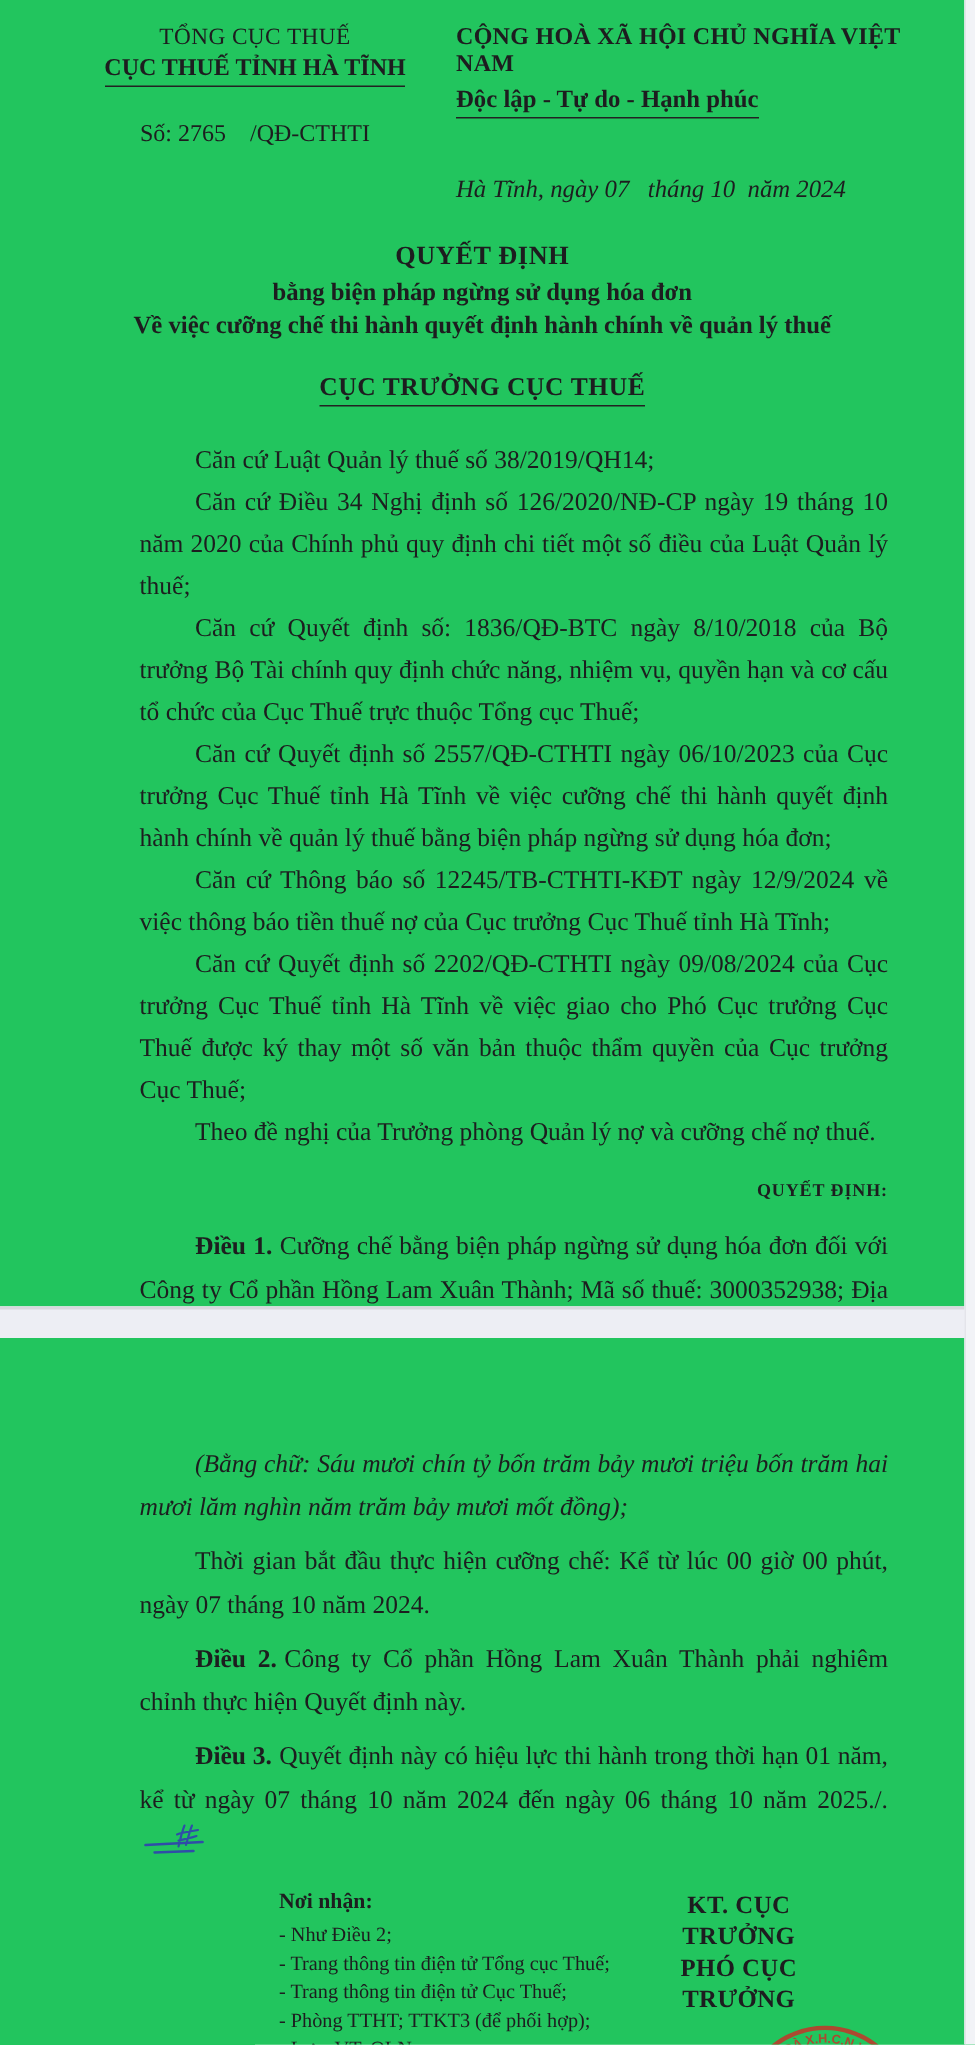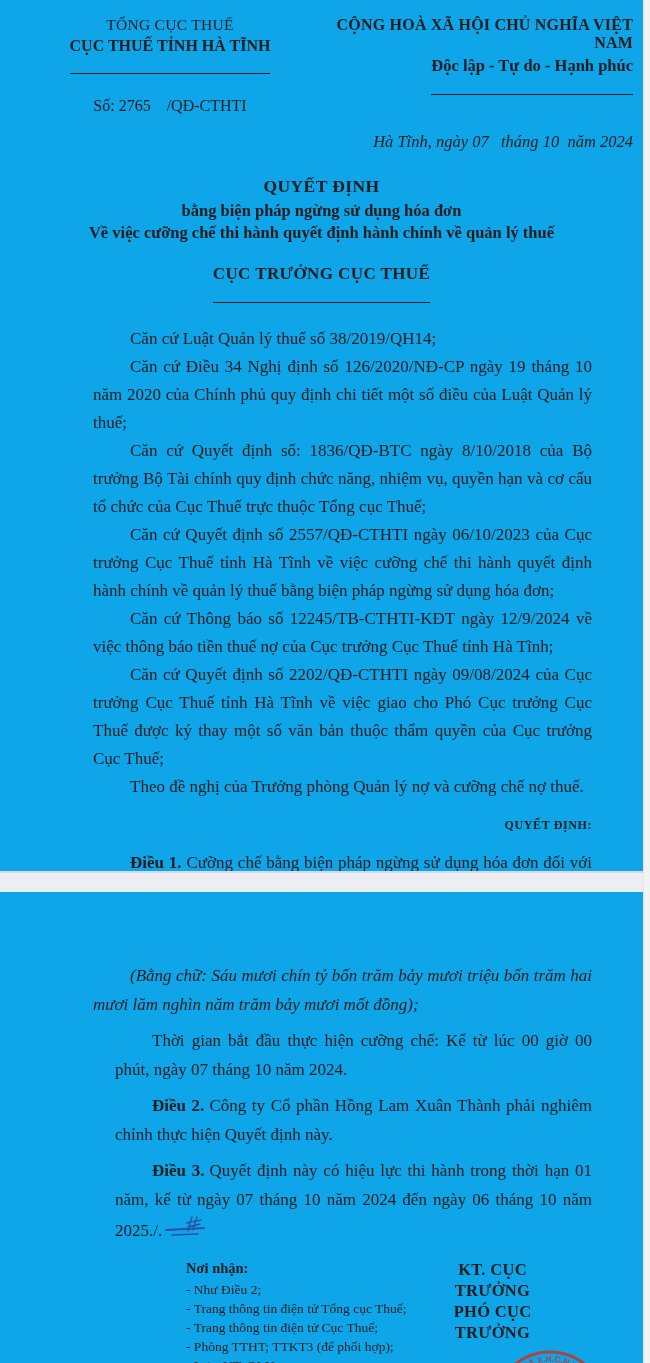--- a/index.html
+++ b/index.html
@@ -1,35 +1,35 @@
 <!DOCTYPE html>
 <html lang="vi"><head>
 <meta charset="utf-8">
 <style>
   html,body{margin:0;padding:0;}
   body{
     width:650px;height:1363px;position:relative;background:#ffffff;
     font-family:"Liberation Serif","DejaVu Serif",serif;
     color:#1d1d1f;-webkit-font-smoothing:antialiased;overflow:hidden;
   }
-  .page{position:absolute;left:0;width:643px;background:#0ea5e9;}
+  .page{position:absolute;left:0;width:643px;background:#22c55e;}
   .page1{top:0;height:871px;}
   .page-separator{position:absolute;top:871px;left:0;width:650px;height:21px;
     background:#edeef4;border-top:2px solid #d8d8de;box-sizing:border-box;}
   .page2{top:892px;height:524px;}
   .right-strip{position:absolute;top:0;right:0;width:7px;height:1363px;
     background:#f2f3f7;border-left:1px solid #e4e4ea;box-sizing:border-box;}
 
   
   .hdr{display:flex;padding-top:16px;}
   .hdr-left{width:268px;margin-left:36px;text-align:center;flex:none;}
-  .hdr-right{flex:1;text-align:right;padding-right:10px;}
+  .hdr-right{flex:1;text-align:left;padding-right:10px;}
   .org-parent{font-size:15.5px;letter-spacing:.3px;}
   .org-name{font-size:16px;font-weight:bold;margin-top:3px;}
-  .u{display:inline-block;border-bottom:1.6px solid #222;padding-bottom:18px;}
+  .u{display:inline-block;border-bottom:1.6px solid #222;padding-bottom:2px;}
   .doc-number{font-size:16px;margin-top:23px;white-space:pre;}
   .motto1{font-size:16px;font-weight:bold;letter-spacing:.2px;}
   .motto2{font-size:16.5px;font-weight:bold;margin-top:4px;}
   .place-date{font-size:16.5px;font-style:italic;margin-top:37px;white-space:pre;}
 
   
   .title-block{text-align:center;margin-top:24px;}
   .title-main{font-size:17.5px;font-weight:bold;letter-spacing:.4px;}
   .title-sub{font-size:16.5px;font-weight:bold;line-height:21.5px;margin-top:3px;}
   .issuer{font-size:17px;font-weight:bold;margin-top:21px;letter-spacing:.4px;}
@@ -40,21 +40,21 @@
   .recital{font-size:17px;line-height:28px;text-align:justify;
     text-indent:37px;margin:0;}
   .decision-heading{text-align:right;font-size:12px;font-weight:bold;
     margin-top:17px;letter-spacing:.6px;}
   .body-par{font-size:17px;line-height:28.5px;text-align:justify;
     text-indent:37px;margin:0;}
   .first-par{margin-top:16px;}
   .lbl{font-weight:bold;margin-right:5px;}
   .p2-top{padding-top:70px;}
   .italic{font-style:italic;}
-  .mt8{margin-top:8px;margin-left:22px;}
+  .mt8{margin-top:8px;}
 
   
   .footer-row{display:flex;margin-top:13px;}
   .recipients{margin-left:93px;width:265px;flex:none;font-size:13.5px;line-height:19px;}
   .recipients-label{font-size:14.5px;font-weight:bold;margin-bottom:2px;}
   .recipient-item{white-space:nowrap;}
   .sign-block{margin-left:auto;margin-right:58px;width:252px;text-align:center;position:relative;}
   .signer-title{font-size:16.5px;font-weight:bold;line-height:21px;letter-spacing:.3px;}
   .seal-wrap{position:relative;height:114px;margin-top:5px;}
   .seal-svg{position:absolute;left:40px;top:0;}

